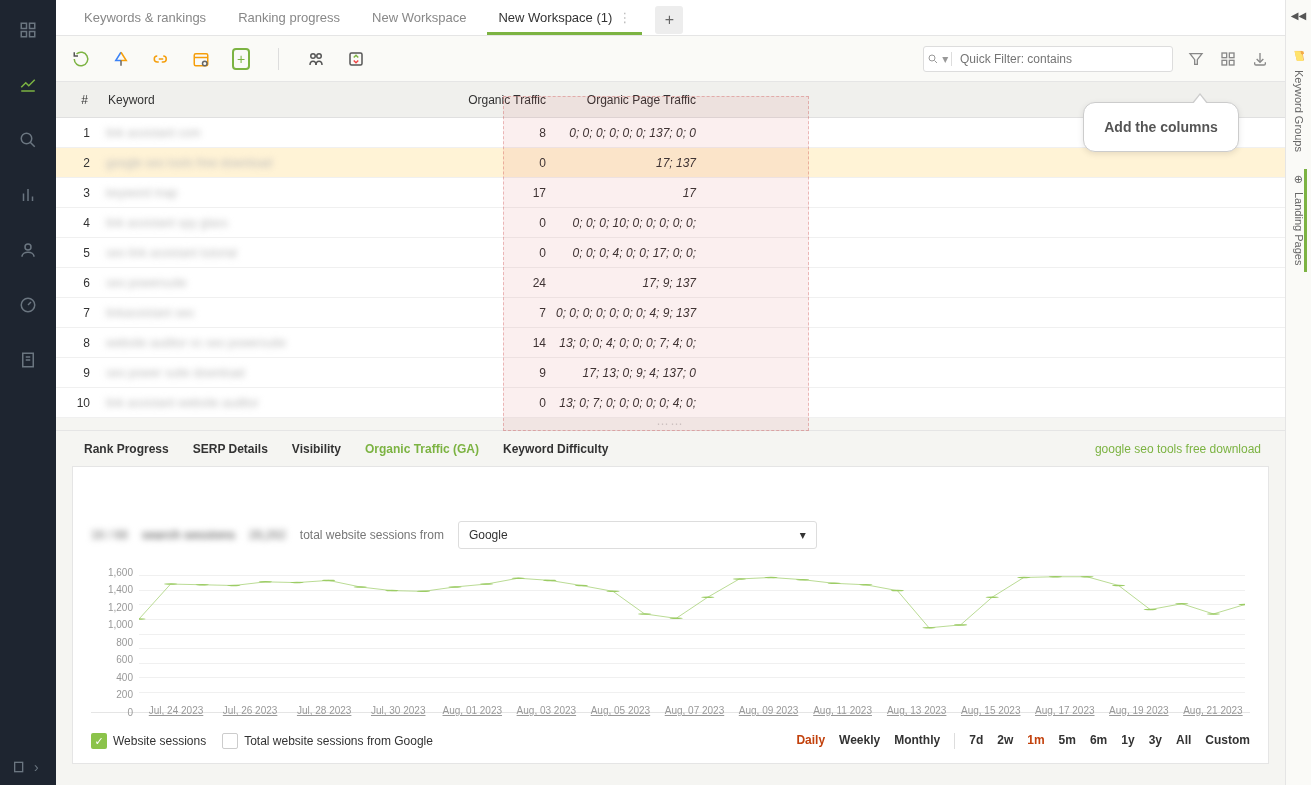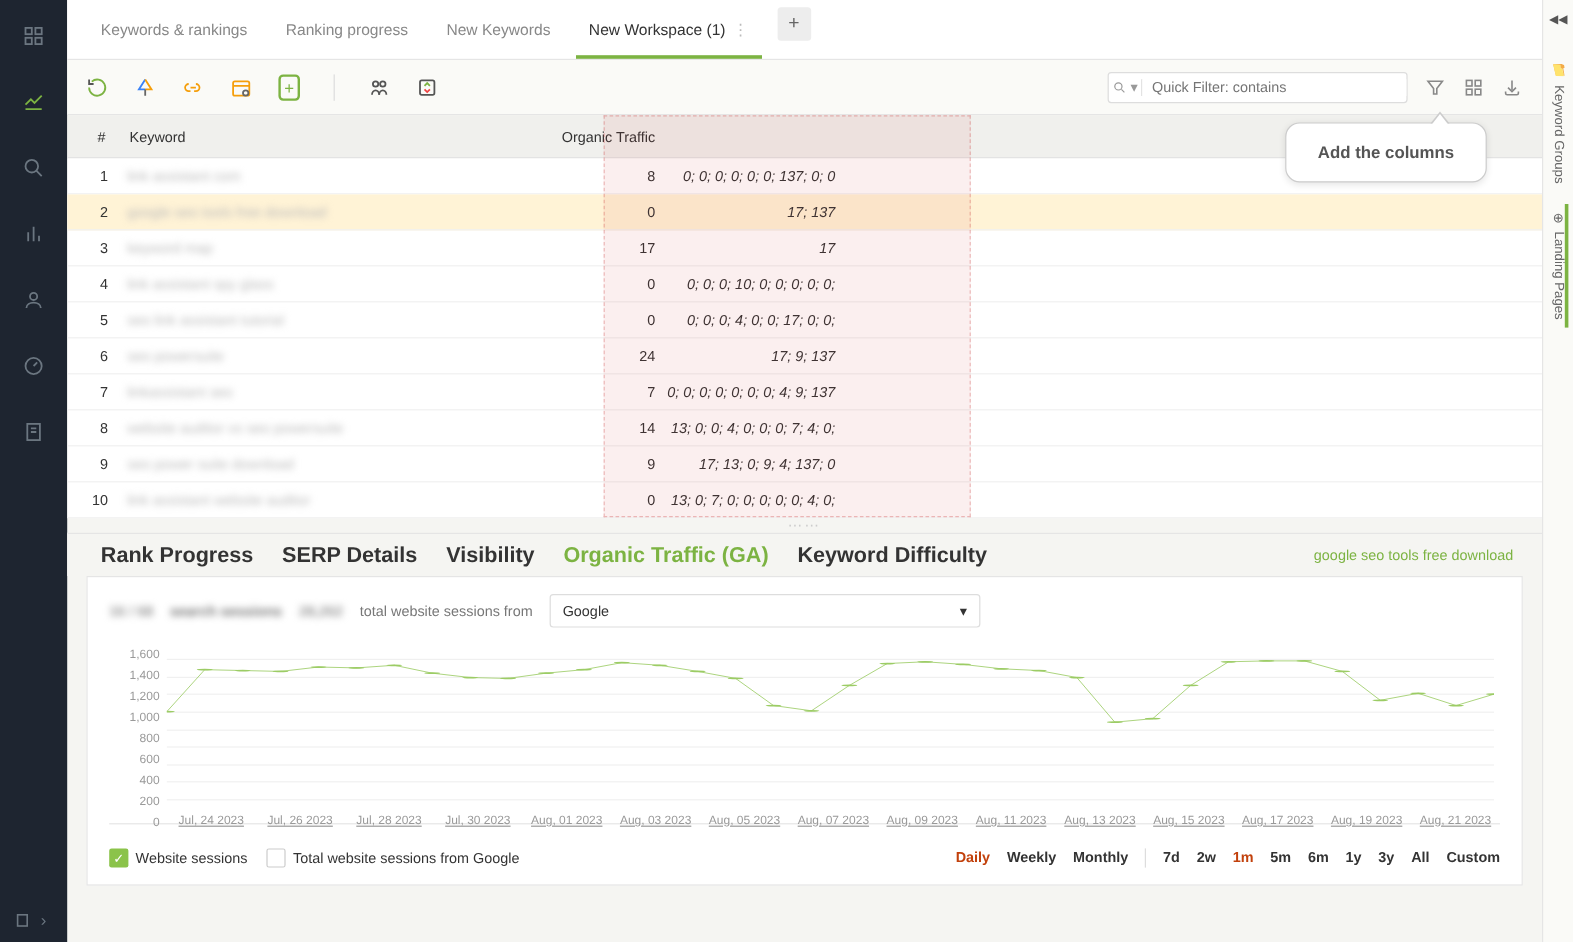--- a/index.html
+++ b/index.html
@@ -3,21 +3,21 @@
 <meta charset="utf-8">
 <style>
 * { margin: 0; padding: 0; box-sizing: border-box; }
 body { font-family: Arial, sans-serif; font-size: 12px; color: #333; background: #1e2530; width: 1311px; height: 785px; overflow: hidden; position: relative; }
 .app-wrapper { display: flex; height: 100%; }
 .left-nav { width: 56px; background: #1e2530; display: flex; flex-direction: column; align-items: center; padding-top: 20px; gap: 35px; }
 .left-nav-icon { width: 20px; height: 20px; color: #6b7680; cursor: pointer; display:flex; align-items:center; justify-content:center; }
 .left-nav-icon.active { color: #7cb342; }
 .left-nav-bottom { position: absolute; bottom: 10px; left: 12px; display:flex; align-items:center; gap:6px; color:#6b7680; }
 .content { flex: 1; background: #f5f5f2; display: flex; flex-direction: column; position:relative; }
-.tabs-bar { height: 50px; background: #ffffff; border-bottom: 1px solid #e5e5e5; display: flex; align-items: stretch; padding-left: 12px; }
+.tabs-bar { height: 36px; background: #ffffff; border-bottom: 1px solid #e5e5e5; display: flex; align-items: stretch; padding-left: 12px; }
 .tab { padding: 0 16px; display: flex; align-items: center; color: #888; cursor: pointer; font-size: 13px; position: relative; }
 .tab.active { color: #333; font-weight: 500; }
 .tab.active::after { content: ''; position: absolute; bottom: 0; left: 5px; right: 5px; height: 3px; background: #7cb342; }
 .tab-more { color: #bbb; margin-left: 6px; }
 .tab-add { width: 28px; height: 28px; background: #ededed; margin: 6px 0 6px 8px; border-radius: 3px; display: flex; align-items: center; justify-content: center; color: #666; cursor: pointer; font-size: 16px; }
 .toolbar { height: 46px; background: #fafaf7; border-bottom: 1px solid #e5e5e5; display: flex; align-items: center; padding: 0 16px; }
 .tool-icons { display: flex; gap: 22px; align-items: center; }
 .tool-icon { width: 18px; height: 18px; cursor: pointer; display:flex; align-items:center; justify-content:center; }
 .tool-divider { width: 1px; height: 22px; background: #ddd; margin: 0 6px; }
 .add-square { width: 22px; height: 22px; border: 2px solid #7cb342; border-radius: 4px; display:flex; align-items:center; justify-content:center; color:#7cb342; font-size:14px; line-height:1; }
@@ -36,43 +36,43 @@
 .highlight-cols { position: absolute; top: 96px; left: 447px; width: 306px; height: 335px; background: rgba(200, 50, 50, 0.08); border: 1px dashed rgba(200,50,50,0.3); pointer-events: none; }
 .table-rows { background: #fff; }
 .tr { height: 30px; display: flex; border-bottom: 1px solid #f0f0f0; align-items: center; }
 .tr.selected { background: #fff3d6; }
 .td-num { width: 42px; text-align: right; padding-right: 8px; color: #333; }
 .td-keyword { width: 305px; padding-left: 8px; filter: blur(3px); color: #bbb; overflow:hidden; white-space:nowrap;}
 .td-ot { width: 153px; text-align: right; padding-right: 10px; }
 .td-opt { width: 152px; text-align: right; padding-right: 12px; overflow: hidden; white-space: nowrap; text-overflow: clip; font-style: italic; }
 .drag-handle { height: 12px; display:flex; align-items:center; justify-content:center; color:#ccc; letter-spacing:2px;}
 .lower-tabs { height: 36px; display:flex; align-items:center; padding: 0 16px; border-top: 1px solid #e5e5e5; background: #f5f5f2; }
-.ltab { padding: 0 12px; font-size: 18px; font-weight: bold; color: #333; cursor:pointer; }
+.ltab { padding: 0 12px; font-size: 12px; font-weight: bold; color: #333; cursor:pointer; }
 .ltab.active { color: #7cb342; }
 .lower-right { margin-left: auto; color: #7cb342; font-size: 12px; font-weight: normal; padding-right: 8px;}
 .chart-panel { margin: 0 16px 16px 16px; background: #fff; border: 1px solid #e5e5e5; padding: 14px 18px; }
-.chart-header { display:flex; align-items:center; gap: 14px; margin-bottom: 14px; }
+.chart-header { display:flex; align-items:center; gap: 14px; margin-bottom: 14px; margin-top: 40px; }
 .blurred-stat { filter: blur(3px); color:#999; font-weight:bold; }
 .sessions-label { color: #777; }
 .dropdown { width: 359px; height: 28px; border:1px solid #ddd; border-radius:3px; padding: 0 10px; display:flex; align-items:center; justify-content:space-between; color:#333; cursor:pointer; }
 .chart-area { height: 150px; position: relative; margin-bottom: 20px; border-bottom:1px solid #e5e5e5; padding-bottom:12px;}
 .chart-footer { display:flex; align-items:center; }
 .legend-item { display:flex; align-items:center; gap:6px; font-size:12px; color:#333; margin-right: 16px; }
 .check-green { width: 16px; height: 16px; background:#8bc34a; color:#fff; display:flex; align-items:center; justify-content:center; font-size:11px; border-radius:2px;}
 .check-empty { width: 16px; height: 16px; border:1px solid #ccc; border-radius:2px; }
 .ranges { margin-left:auto; display:flex; gap:14px; font-size:12px; font-weight:bold; color:#333; }
 .range-item { cursor:pointer; }
 .range-item.active { color:#c2410c; }
 .range-sep { width:1px; background:#ddd; height:16px; }
 .right-sidebar { width: 26px; background:#fafaf7; border-left:1px solid #e5e5e5; position:relative; display:flex; flex-direction:column; align-items:center; padding-top:10px; }
 .collapse-arrows { color:#555; font-size:10px; margin-bottom: 18px; cursor:pointer;}
 .side-tab { writing-mode: vertical-rl; font-size:11px; color:#666; padding: 12px 0; display:flex; align-items:center; gap:6px; cursor:pointer; position:relative;}
 .side-tab.active::after { content:''; position:absolute; right:-2px; top:5px; bottom:5px; width:3px; background:#7cb342; }
 .side-tab-icon { transform: rotate(90deg); }
-.add-columns-tooltip { position: absolute; top: 102px; right: 46px; width: 168px; background: #fff; border:1px solid #ccc; border-radius: 12px; padding: 16px 10px; text-align:center; font-size:14px; font-weight:bold; color:#555; box-shadow: 0 2px 6px rgba(0,0,0,0.1); }
+.add-columns-tooltip { position: absolute; top: 102px; right: 46px; width: 156px; background: #fff; border:1px solid #ccc; border-radius: 12px; padding: 16px 10px; text-align:center; font-size:14px; font-weight:bold; color:#555; box-shadow: 0 2px 6px rgba(0,0,0,0.1); }
 .add-columns-tooltip::before { content:''; position:absolute; top:-10px; right:30px; width:0; height:0; border-left:8px solid transparent; border-right:8px solid transparent; border-bottom:10px solid #ccc; }
 .add-columns-tooltip::after { content:''; position:absolute; top:-8px; right:31px; width:0; height:0; border-left:7px solid transparent; border-right:7px solid transparent; border-bottom:9px solid #fff; }
 svg { display:block; }
 .y-axis-labels { position:absolute; left:8px; top:0; height:100%; font-size:10px; color:#999; width:34px; text-align:right;}
 .y-axis-labels div { position:absolute; right:0; transform: translateY(-50%);}
 .x-axis-labels { position:absolute; left:48px; right:0; bottom:-4px; font-size:10px; color:#999; display:flex; }
 .x-axis-labels div { flex:1; text-align:center; white-space:nowrap;text-decoration:underline;}
 .plot-region { position:absolute; left:48px; right:5px; top:5px; bottom:20px; }
 .plot-line { position:absolute; left:0; right:0; border-top:1px solid #f0f0f0; }
 svg.line-svg { position:absolute; left:0; top:0; width:100%; height:100%;}
@@ -133,21 +133,21 @@
           <rect x="4" y="5" width="12" height="14"></rect>
         </svg>
         <span style="font-size:14px;">›</span>
       </div>
   </div>
 
   <div class="content">
     <div class="tabs-bar">
       <div class="tab">Keywords &amp; rankings</div>
       <div class="tab">Ranking progress</div>
-      <div class="tab">New Keywords</div>
+      <div class="tab">New Workspace</div>
       <div class="tab active">
           <span>New Workspace (1)</span>
           <span class="tab-more">⋮</span>
         </div>
       <div class="tab-add">+</div>
     </div>
 
     <div class="toolbar">
       <div class="tool-icons">
         <div class="tool-icon">
@@ -228,20 +228,21 @@
       </div>
     </div>
 
     <div class="highlight-cols"></div>
 
     <div class="table-wrapper">
       <div class="table-header">
         <div class="th th-num">#</div>
         <div class="th th-keyword">Keyword</div>
         <div class="th th-ot">Organic Traffic</div>
+        <div class="th th-opt">Organic Page Traffic</div>
       </div>
       <div class="table-rows" id="rows">
           <div class="tr">
             <div class="td-num">1</div>
     <div class="td-keyword">link assistant com</div>
     <div class="td-ot">8</div>
     <div class="td-opt">0; 0; 0; 0; 0; 0; 137; 0; 0</div>
           </div>
           <div class="tr selected">
             <div class="td-num">2</div>

